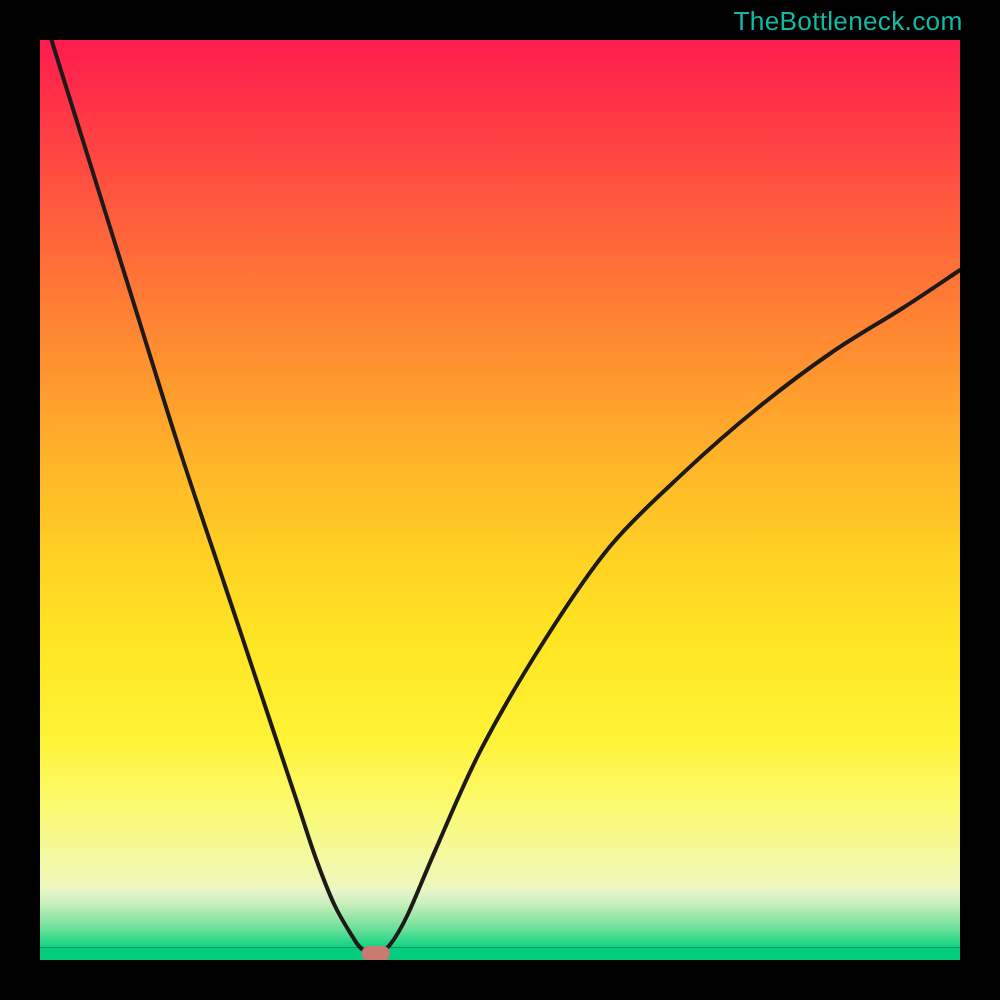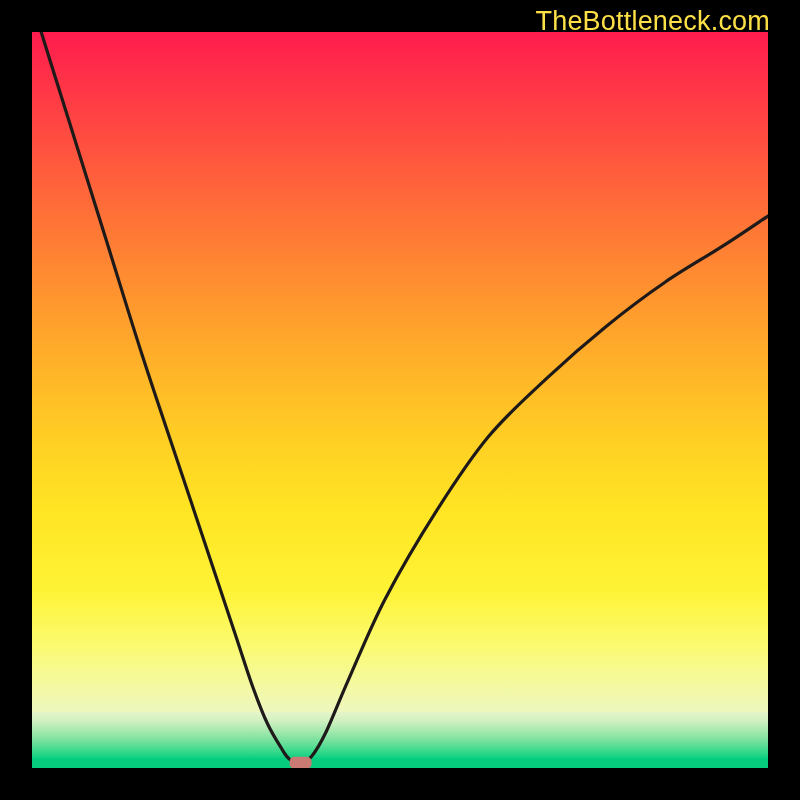--- a/index.html
+++ b/index.html
@@ -76,23 +76,23 @@
     stroke-linecap: round;
   }
   .min-marker {
     fill: #c97a73;
   }
   .watermark {
     position: absolute;
     top: 6px;
     right: 30px;
     font-family: Arial, Helvetica, sans-serif;
-    font-size: 27px;
+    font-size: 21px;
     font-weight: 500;
-    color: #fde047;
+    color: #14b8a6;
     letter-spacing: 0.2px;
     pointer-events: none;
   }
 </style>
 </head>
 <body>
 
 <div class="outer">
 
   <div class="plot-stack">

